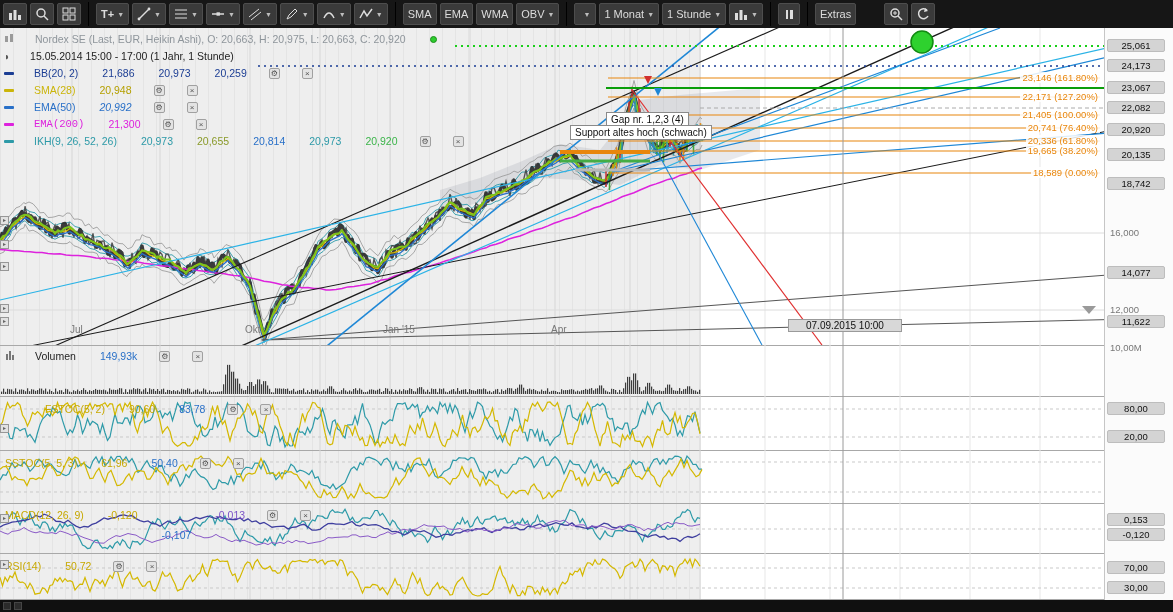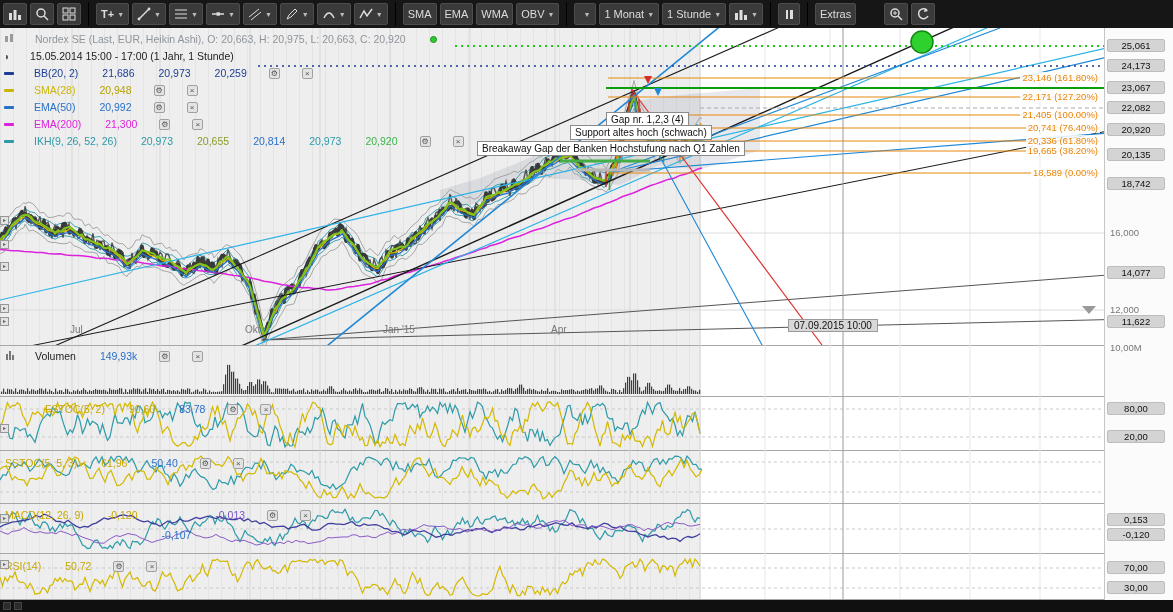--- a/index.html
+++ b/index.html
@@ -44,21 +44,21 @@
   .clock{color:#555;font-size:10px}
 
   
   .chip{position:absolute;left:1107px;width:58px;height:13px;background:#d4d4d4;border:1px solid #bdbdbd;border-radius:2px;
         font-size:9.5px;line-height:12px;text-align:center;color:#111;z-index:4}
   .plain-lab{position:absolute;left:1110px;color:#777;font-size:9.5px;z-index:4}
   .fib-lab{position:absolute;right:73px;color:#e8860c;font-size:9.5px;background:rgba(255,255,255,.85);padding:0 2px;z-index:3}
   .x-lab{position:absolute;color:#777;font-size:10px;z-index:3}
 
   .ann{position:absolute;background:#fff;border:1px solid #8a8a8a;font-size:10px;color:#111;padding:1px 4px;z-index:4;white-space:nowrap}
-  #cross-label{position:absolute;background:#d8d8d8;border:1px solid #9a9a9a;font-size:10px;color:#111;padding:0 5px;z-index:4;white-space:nowrap}
+  #cross-label{position:absolute;background:#d8d8d8;border:1px solid #9a9a9a;font-size:10px;color:#111;padding:0 17px;z-index:4;white-space:nowrap}
 
   .edge-handle{position:absolute;left:0;width:9px;height:9px;background:#e2e2e2;border:1px solid #979797;z-index:3;
                font-size:6px;line-height:7px;color:#666;text-align:center}
 </style>
 </head>
 <body>
 
 <div id="app">
   <div id="toolbar">
       <div class="tb-btn">
@@ -738,47 +738,46 @@
       <div class="lrow">
         <span class="swatch" style="background: rgb(203, 181, 10);"></span>
         <span style="color: rgb(203, 181, 10);">SMA(28)</span>
         <span class="lval" style="color: rgb(181, 160, 0);">20,948</span>
         <span class="mini-btn">⚙</span>
         <span class="mini-btn">×</span>
       </div>
       <div class="lrow">
         <span class="swatch" style="background: rgb(41, 112, 200);"></span>
         <span style="color: rgb(41, 112, 200);">EMA(50)</span>
-        <span class="lval" style="color: rgb(41, 112, 200);">20,992</span>
+        <span class="lval" style="color: rgb(41, 112, 200); font-style: italic;">20,992</span>
         <span class="mini-btn">⚙</span>
         <span class="mini-btn">×</span>
       </div>
       <div class="lrow">
         <span class="swatch" style="background: rgb(221, 34, 221);"></span>
-        <span style="color: rgb(221, 34, 221);">EMA(200)</span>
+        <span style="color: rgb(221, 34, 221); font-family: Liberation Mono, monospace;">EMA(200)</span>
         <span class="lval" style="color: rgb(221, 34, 221);">21,300</span>
         <span class="mini-btn">⚙</span>
         <span class="mini-btn">×</span>
       </div>
       <div class="lrow">
         <span class="swatch" style="background: rgb(45, 154, 168);"></span>
         <span style="color: rgb(45, 154, 168);">IKH(9, 26, 52, 26)</span>
         <span class="lval" style="color: rgb(45, 154, 168);">20,973</span>
         <span class="lval" style="color: rgb(138, 154, 42);">20,655</span>
         <span class="lval" style="color: rgb(41, 112, 200);">20,814</span>
         <span class="lval" style="color: rgb(45, 154, 168);">20,973</span>
         <span class="lval" style="color: rgb(60, 180, 74);">20,920</span>
         <span class="mini-btn">⚙</span>
         <span class="mini-btn">×</span>
       </div>
     </div>
 
   <div class="ann" id="ann2" style="left: 606px; top: 112px;">Gap nr. 1,2,3 (4)</div>
   <div class="ann" id="ann0" style="left: 570px; top: 125px;">Support altes hoch (schwach)</div>
-  <div class="ann" id="ann1" style="left: 477px; top: 141px;">Breakaway Gap der Banken Hochstufung nach Q1 Zahlen</div>
 
   <div id="cross-label" style="left: 788px; top: 319px;">07.09.2015 10:00</div>
 
   <div id="bottom-bar">
     <span class="sb-ico"></span>
     <span class="sb-ico"></span>
   </div>
 <div class="legend" style="left: 5px; top: 349px;">
       <div class="lrow">
         <span><svg width="10" height="10">

